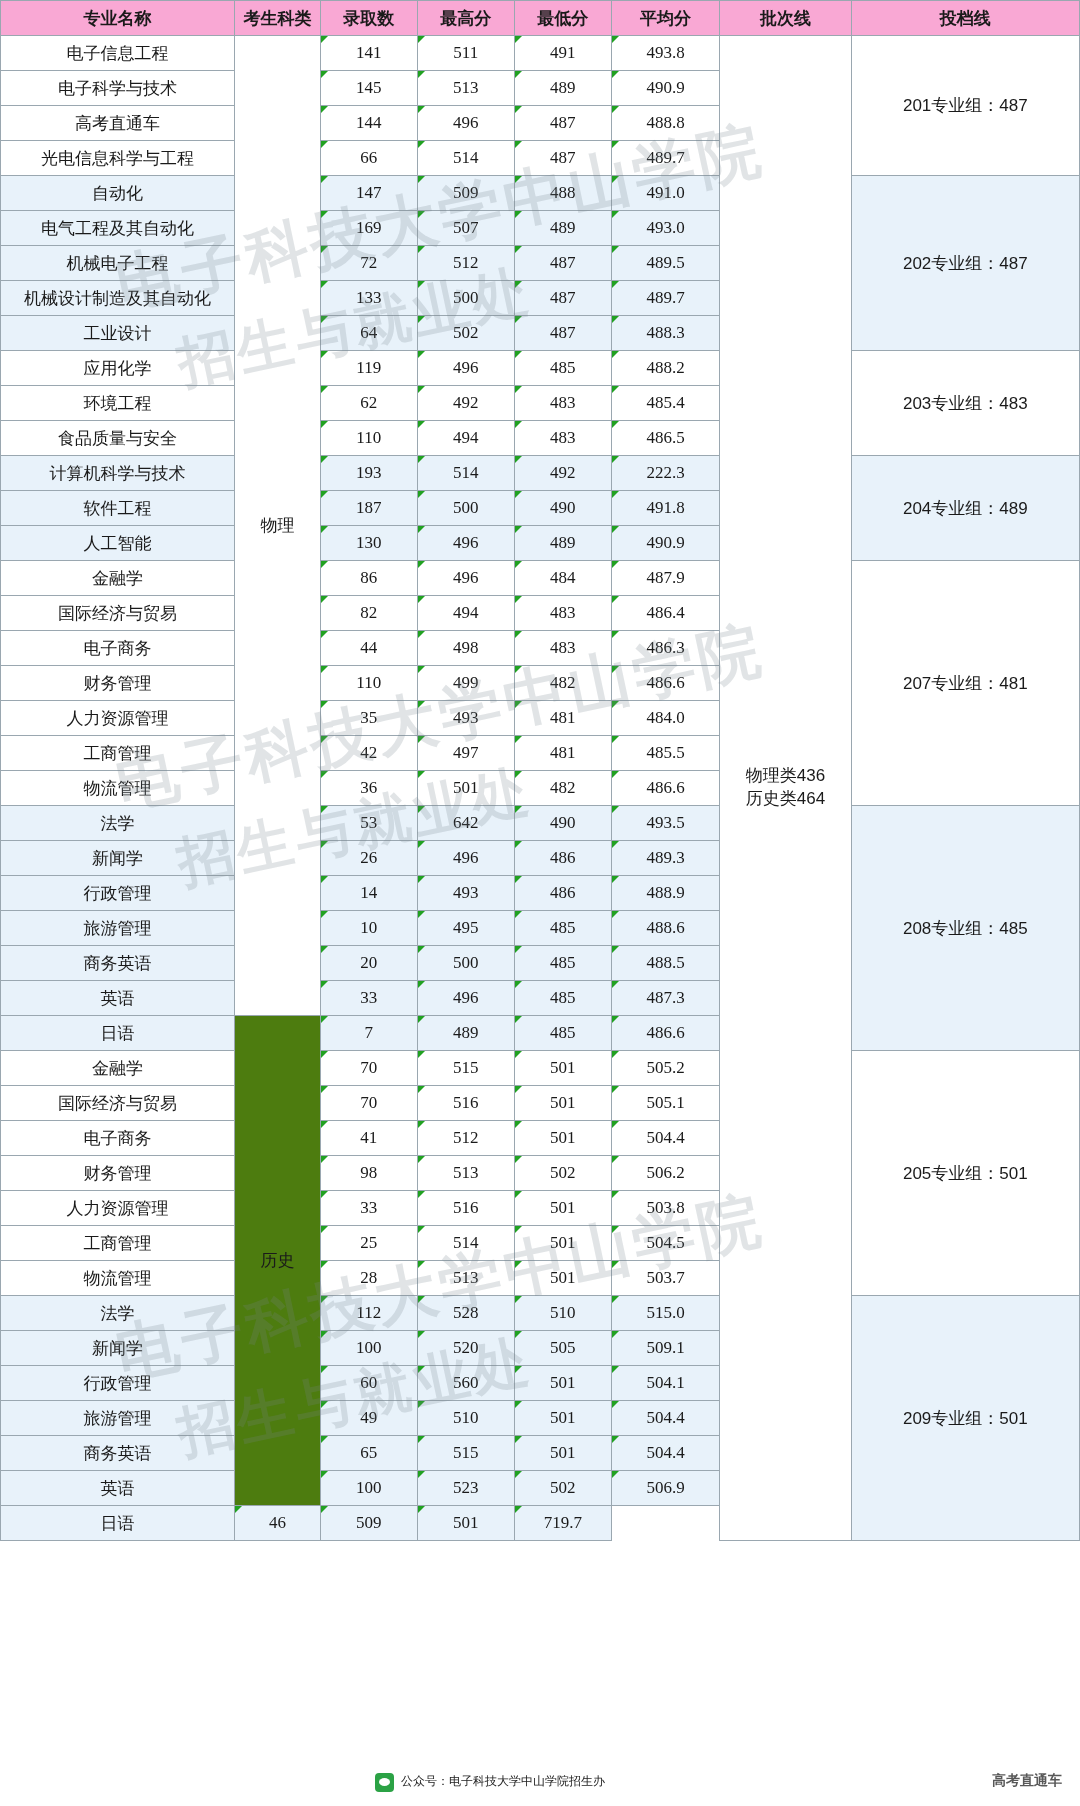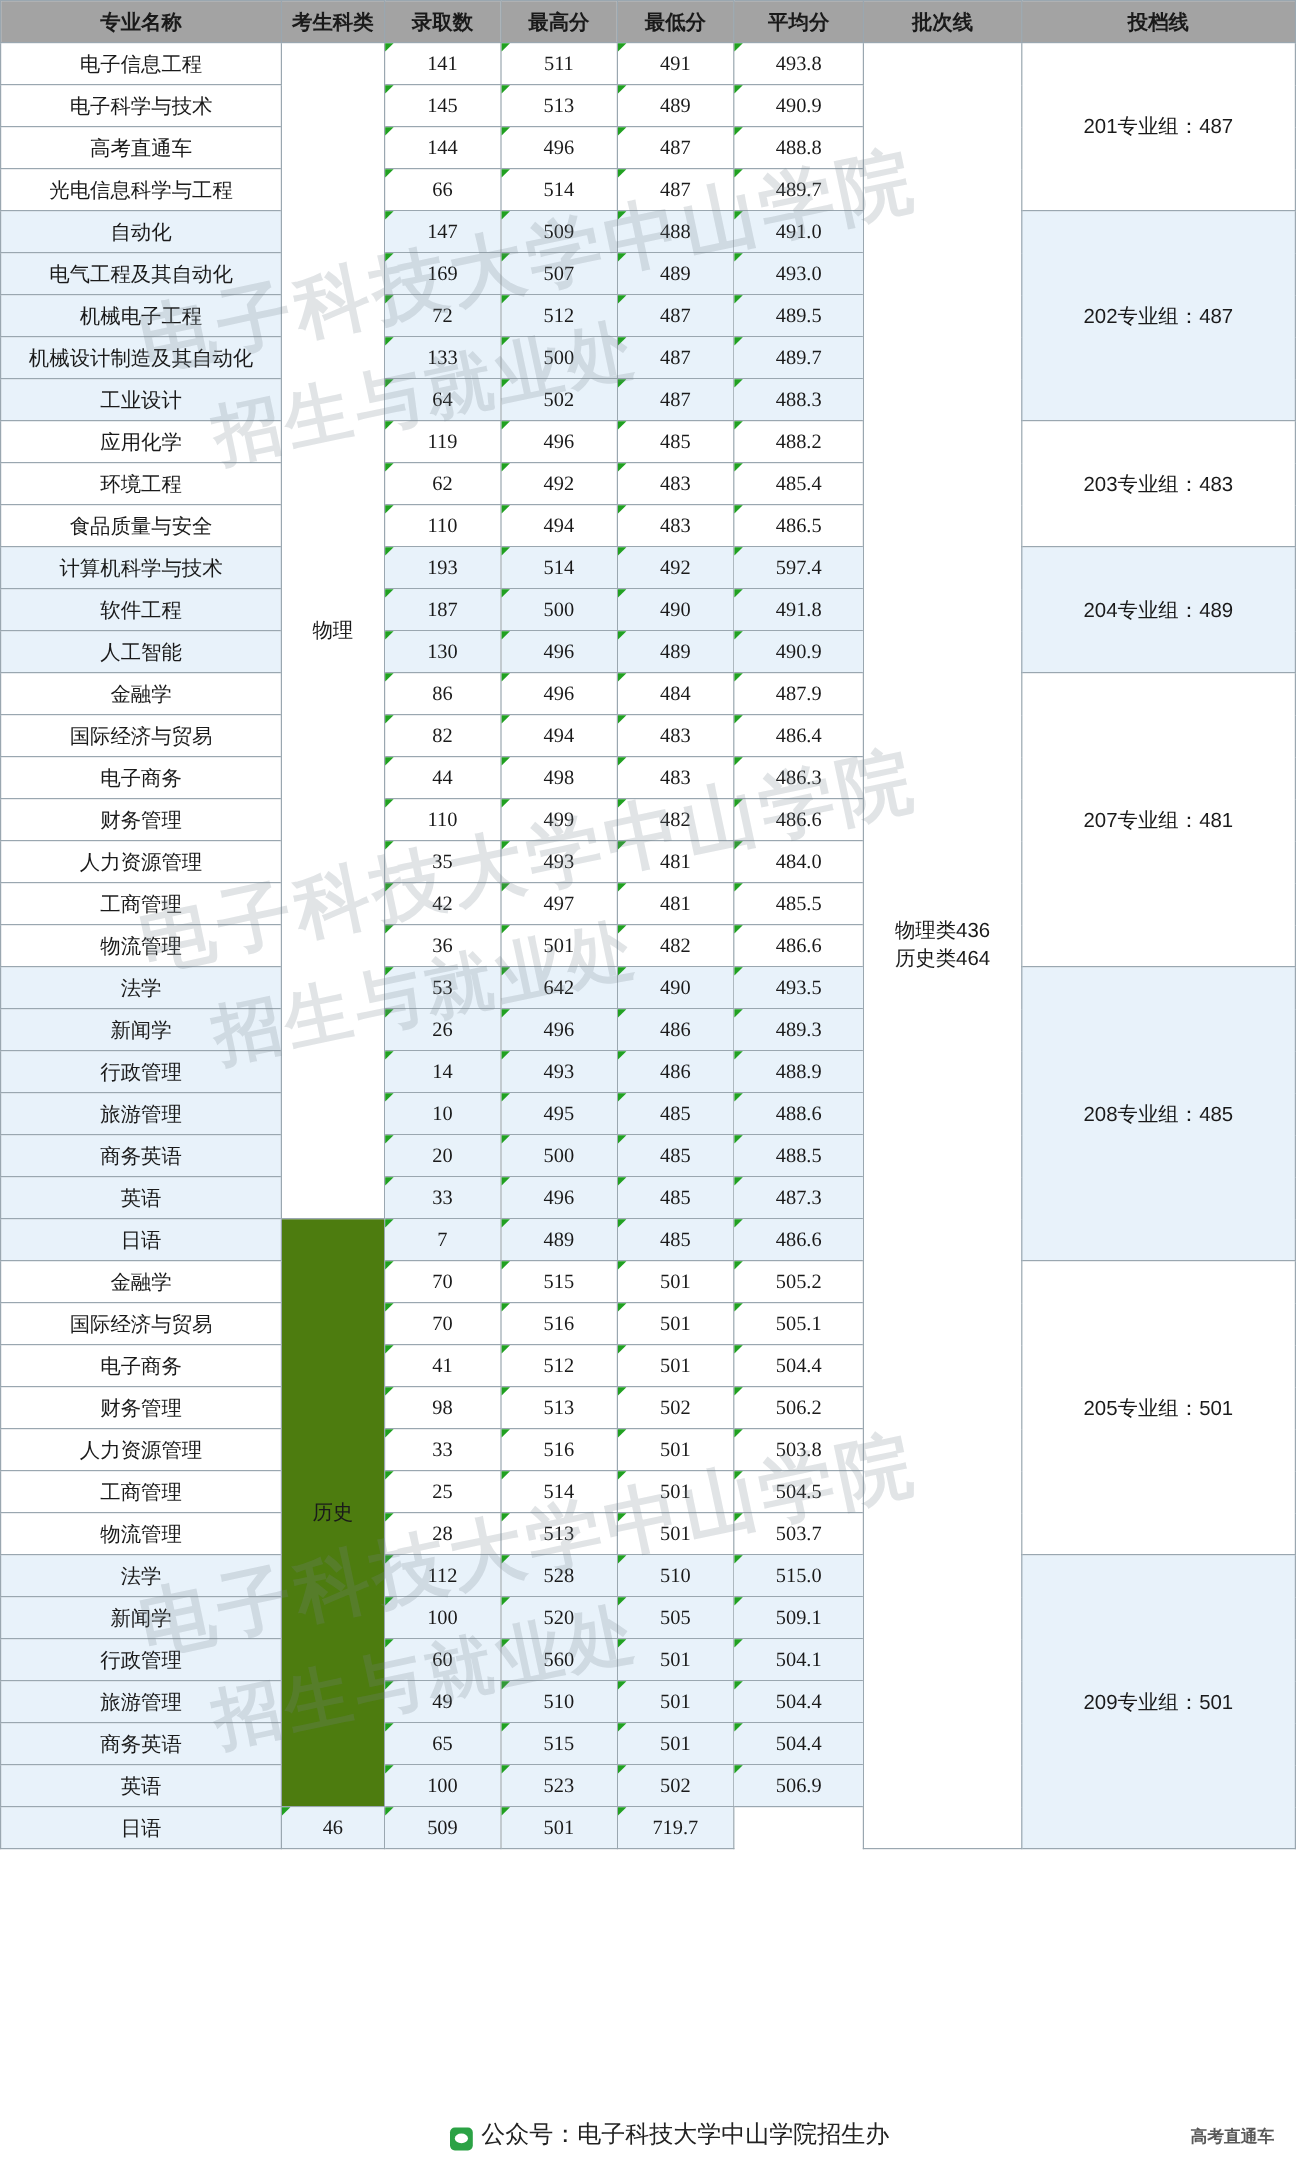--- a/index.html
+++ b/index.html
@@ -31,21 +31,21 @@
     text-align: center;
     vertical-align: middle;
     font-size: 17px;
     color: #1a1a1a;
     padding: 0;
     height: 35px;
     box-sizing: border-box;
     background-clip: padding-box;
   }
   thead th {
-    background: #a3a3a3;
+    background: #f9a8d4;
     font-weight: bold;
     font-size: 18px;
     height: 40px;
   }
   td.major {
     font-size: 17px;
   }
   td.num {
     font-family: "Liberation Serif", serif;
     font-size: 18px;
@@ -112,23 +112,23 @@
   .wm4 { left: 175px; top: 790px; font-size: 56px; }
   .wm5 { left: 110px; top: 1245px; }
   .wm6 { left: 175px; top: 1360px; font-size: 56px; }
 
   .footer-credit {
     position: absolute;
     left: 375px;
     bottom: 14px;
     z-index: 9;
     display: flex;
-    align-items: flex-end;
+    align-items: flex-start;
     gap: 7px;
-    font-size: 20px;
+    font-size: 12px;
     color: #222;
     font-family: "Liberation Sans", sans-serif;
   }
   .wechat-badge {
     width: 19px;
     height: 19px;
     border-radius: 4px;
     background: #2ba245;
     position: relative;
     display: inline-block;
@@ -260,21 +260,21 @@
           <td class="num">110</td>
           <td class="num">494</td>
           <td class="num">483</td>
           <td class="num">486.5</td>
         </tr>
         <tr class="band">
           <td class="major">计算机科学与技术</td>
           <td class="num">193</td>
           <td class="num">514</td>
           <td class="num">492</td>
-          <td class="num">597.4</td>
+          <td class="num">222.3</td>
           <td class="cut-col cut-shade" rowspan="3">204专业组：489</td>
         </tr>
         <tr class="band">
           <td class="major">软件工程</td>
           <td class="num">187</td>
           <td class="num">500</td>
           <td class="num">490</td>
           <td class="num">491.8</td>
         </tr>
         <tr class="band">

